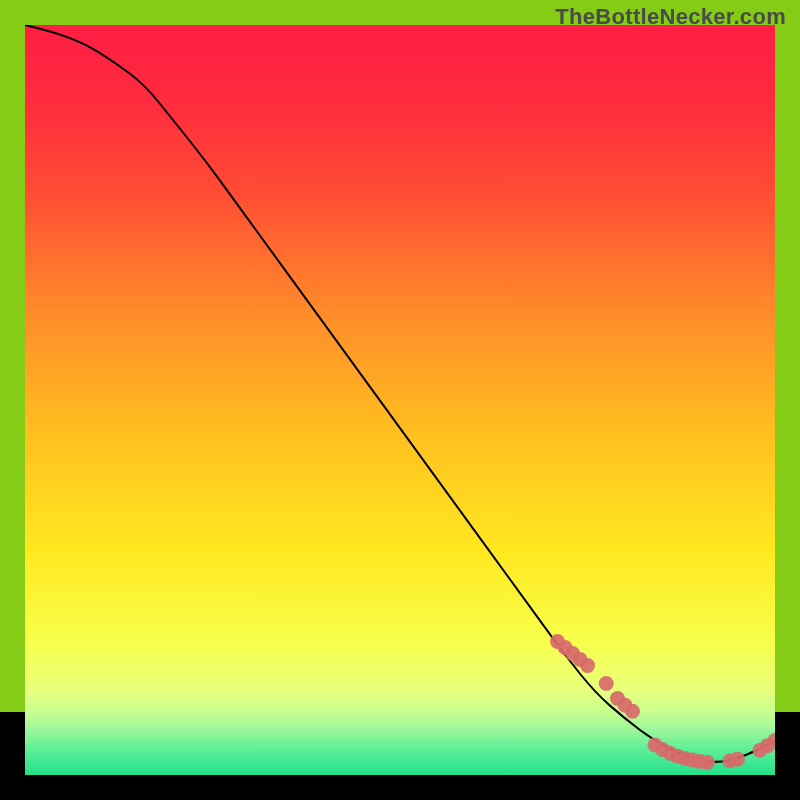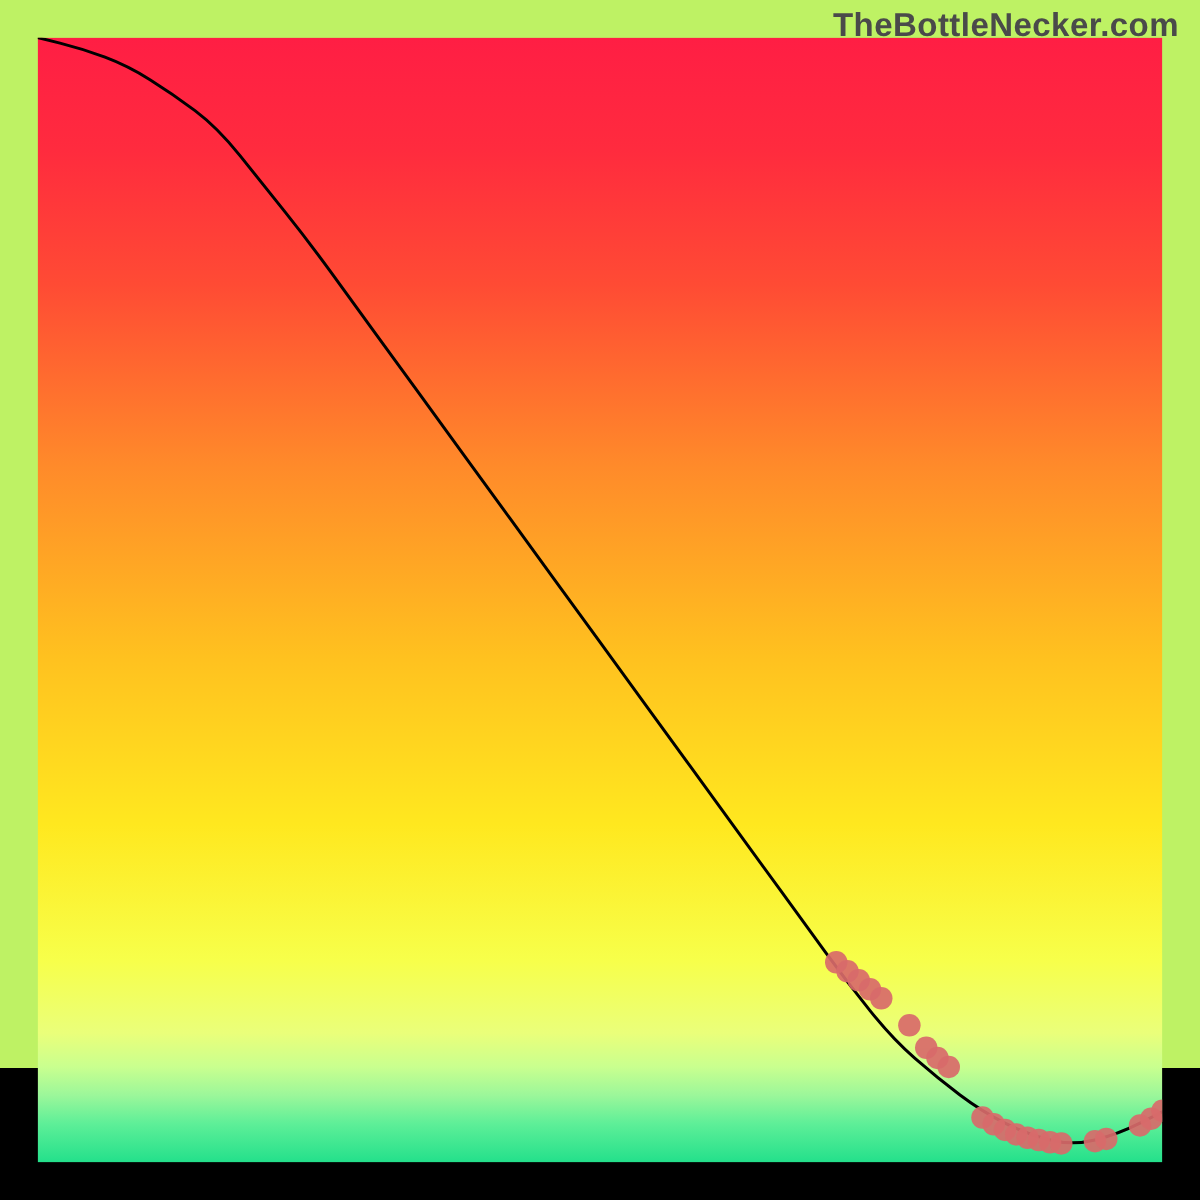--- a/index.html
+++ b/index.html
@@ -8,21 +8,21 @@
     width: 800px;
     height: 800px;
     background: #000;
     overflow: hidden;
     font-family: Arial, Helvetica, sans-serif;
   }
   .stage {
     position: relative;
     width: 800px;
     height: 712px;
-    background: #bef264;
+    background: #84cc16;
   }
   .watermark {
     position: absolute;
     top: 4px;
     right: 14px;
     font-size: 22px;
     font-weight: 600;
     color: #4a4a4a;
     letter-spacing: 0.3px;
     z-index: 10;

